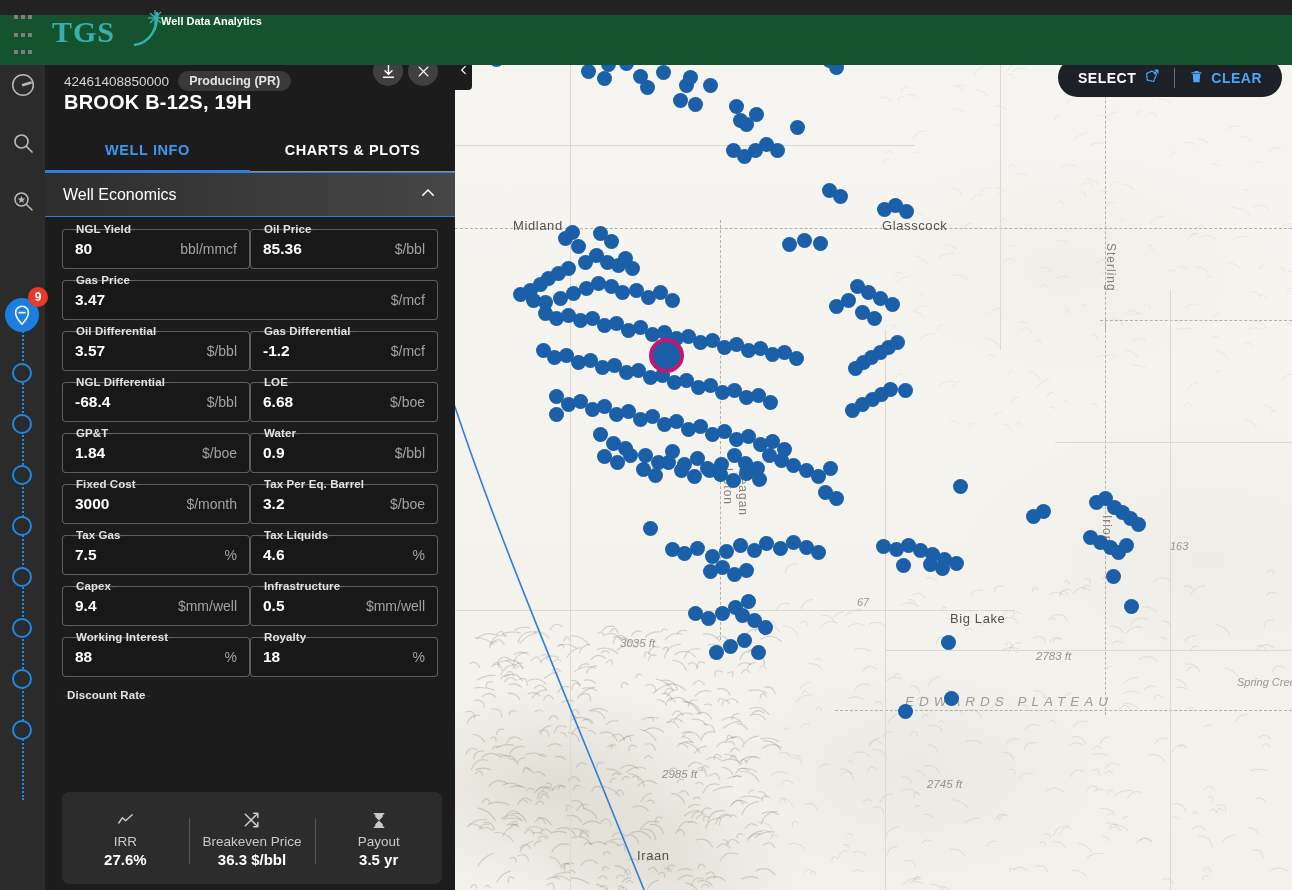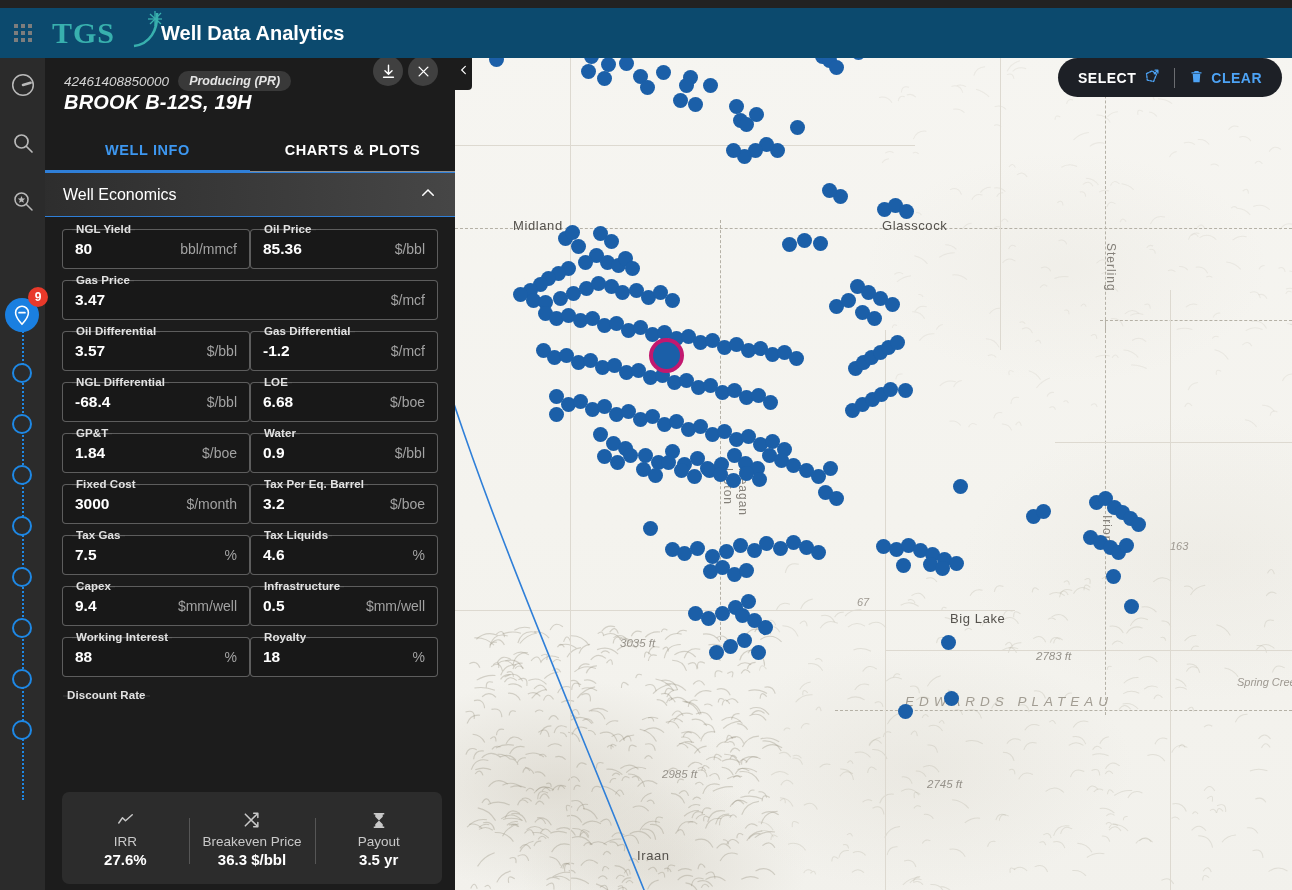--- a/index.html
+++ b/index.html
@@ -58,32 +58,32 @@
     margin-left: -7.5px; margin-top: -7.5px;
   }
   .well.sel {
     background: #1b5fa8;
     width: 27px; height: 27px; margin-left: -13.5px; margin-top: -13.5px;
     box-shadow: 0 0 0 4px #c2186f;
   }
 
   
   #topbar {
-    position: absolute; left: 0; top: 8px; width: 1292px; height: 50px;
-    background: #0c4a6e; display: flex; align-items: center; z-index: 40;
+    position: absolute; left: 0; top: 15px; width: 1292px; height: 50px;
+    background: #14532d; display: flex; z-index: 40;
   }
   #grid-icon { width: 46px; display: flex; justify-content: center; }
   .gdot { width: 4px; height: 4px; background: #7d7d7d; }
   .gridwrap { display: grid; grid-template-columns: repeat(3, 4px); gap: 3px; }
   #tgs-logo {
     color: #38b0ae; font-family: "Liberation Serif", serif; font-size: 30px;
     font-weight: bold; letter-spacing: 1px; position: relative; margin-left: 6px;
   }
   #app-title {
-    color: #fff; font-size: 20px; font-weight: bold; margin-left: 46px;
+    color: #fff; font-size: 11px; font-weight: bold; margin-left: 46px;
   }
 
   
   #rail {
     position: absolute; left: 0; top: 50px; width: 45px; height: 840px;
     background: #2b2b2b; z-index: 38;
   }
   .rail-icon {
     position: absolute; left: 0; width: 45px; height: 34px;
     display: flex; align-items: center; justify-content: center;
@@ -110,21 +110,21 @@
     color: #fff; font-size: 12px; font-weight: bold;
     display: flex; align-items: center; justify-content: center; padding: 0 5px;
   }
 
   
   #panel {
     position: absolute; left: 45px; top: 50px; width: 410px; height: 840px;
     background: rgba(28,28,28,0.80);
     z-index: 36; overflow: hidden;
   }
-  #panel-head { position: relative; height: 78px; font-style: italic; }
+  #panel-head { position: relative; height: 78px; }
   #api-row { position: absolute; left: 19px; top: 21px; display: flex; align-items: center; gap: 9px; }
   #api-num { color: #d4d4d4; font-size: 13.5px; }
   #status-chip {
     background: rgba(255,255,255,.13); color: #e4e4e4;
     border-radius: 11px; padding: 3px 11px; font-size: 12.5px; font-weight: bold;
   }
   #well-name {
     position: absolute; left: 19px; top: 41px;
     color: #fff; font-size: 20px; font-weight: bold; letter-spacing: .2px;
   }

